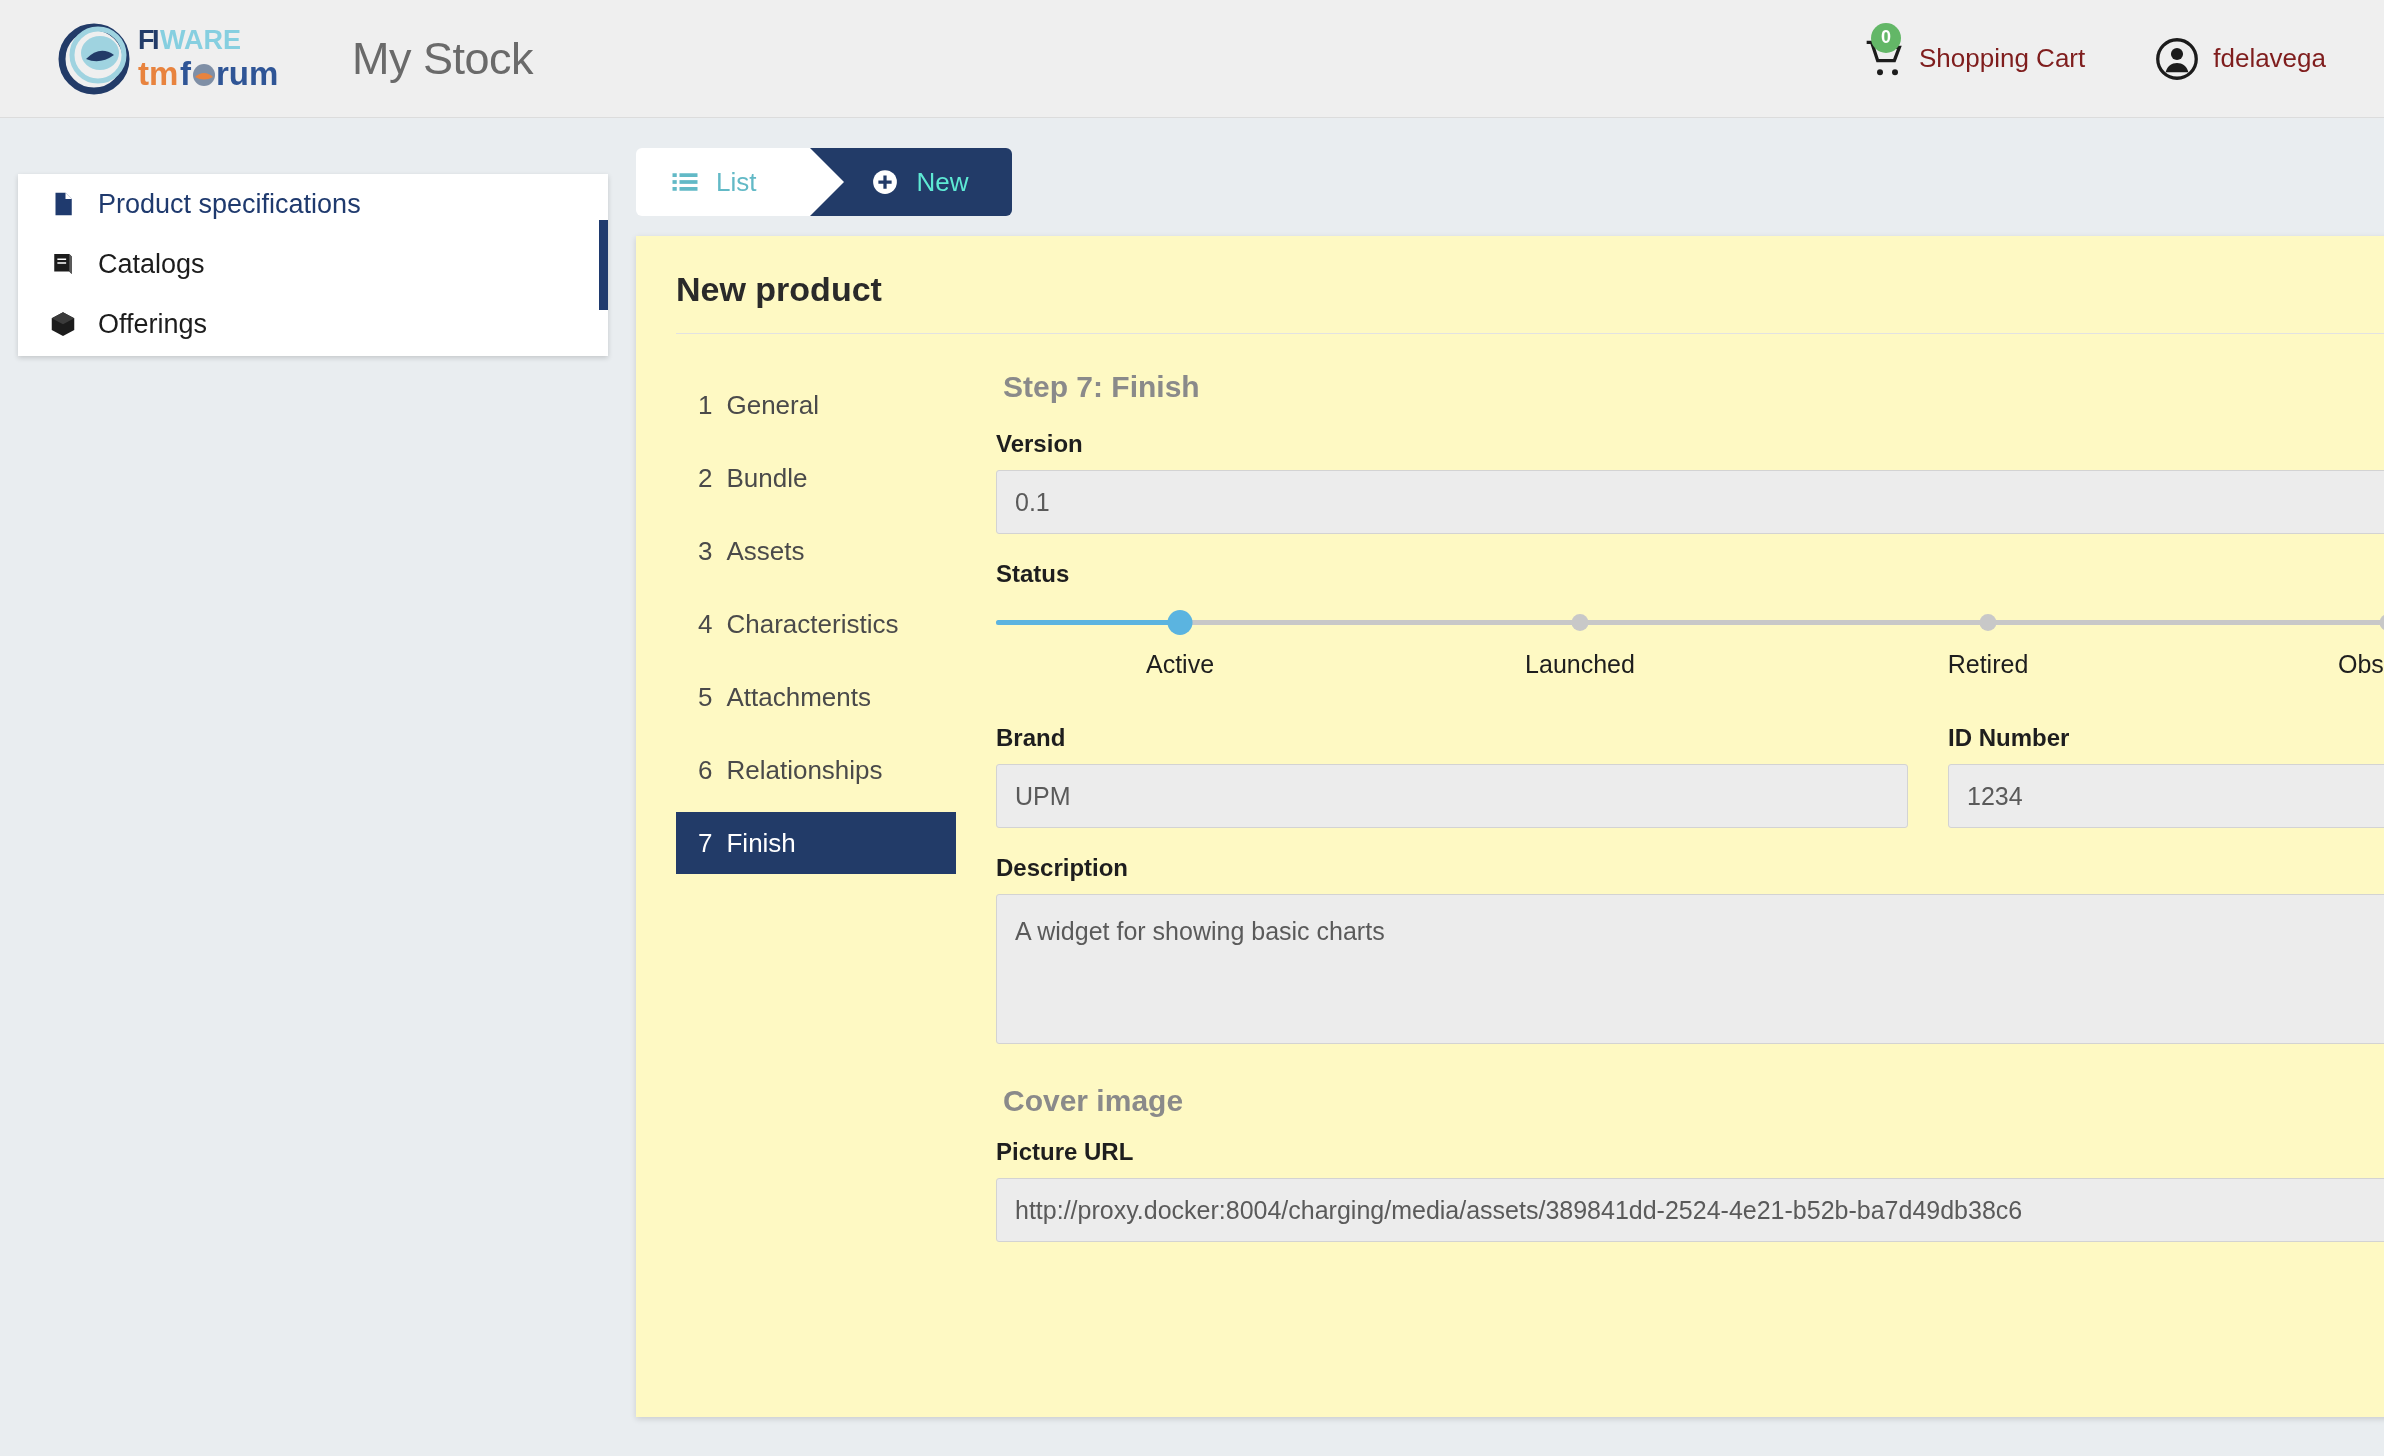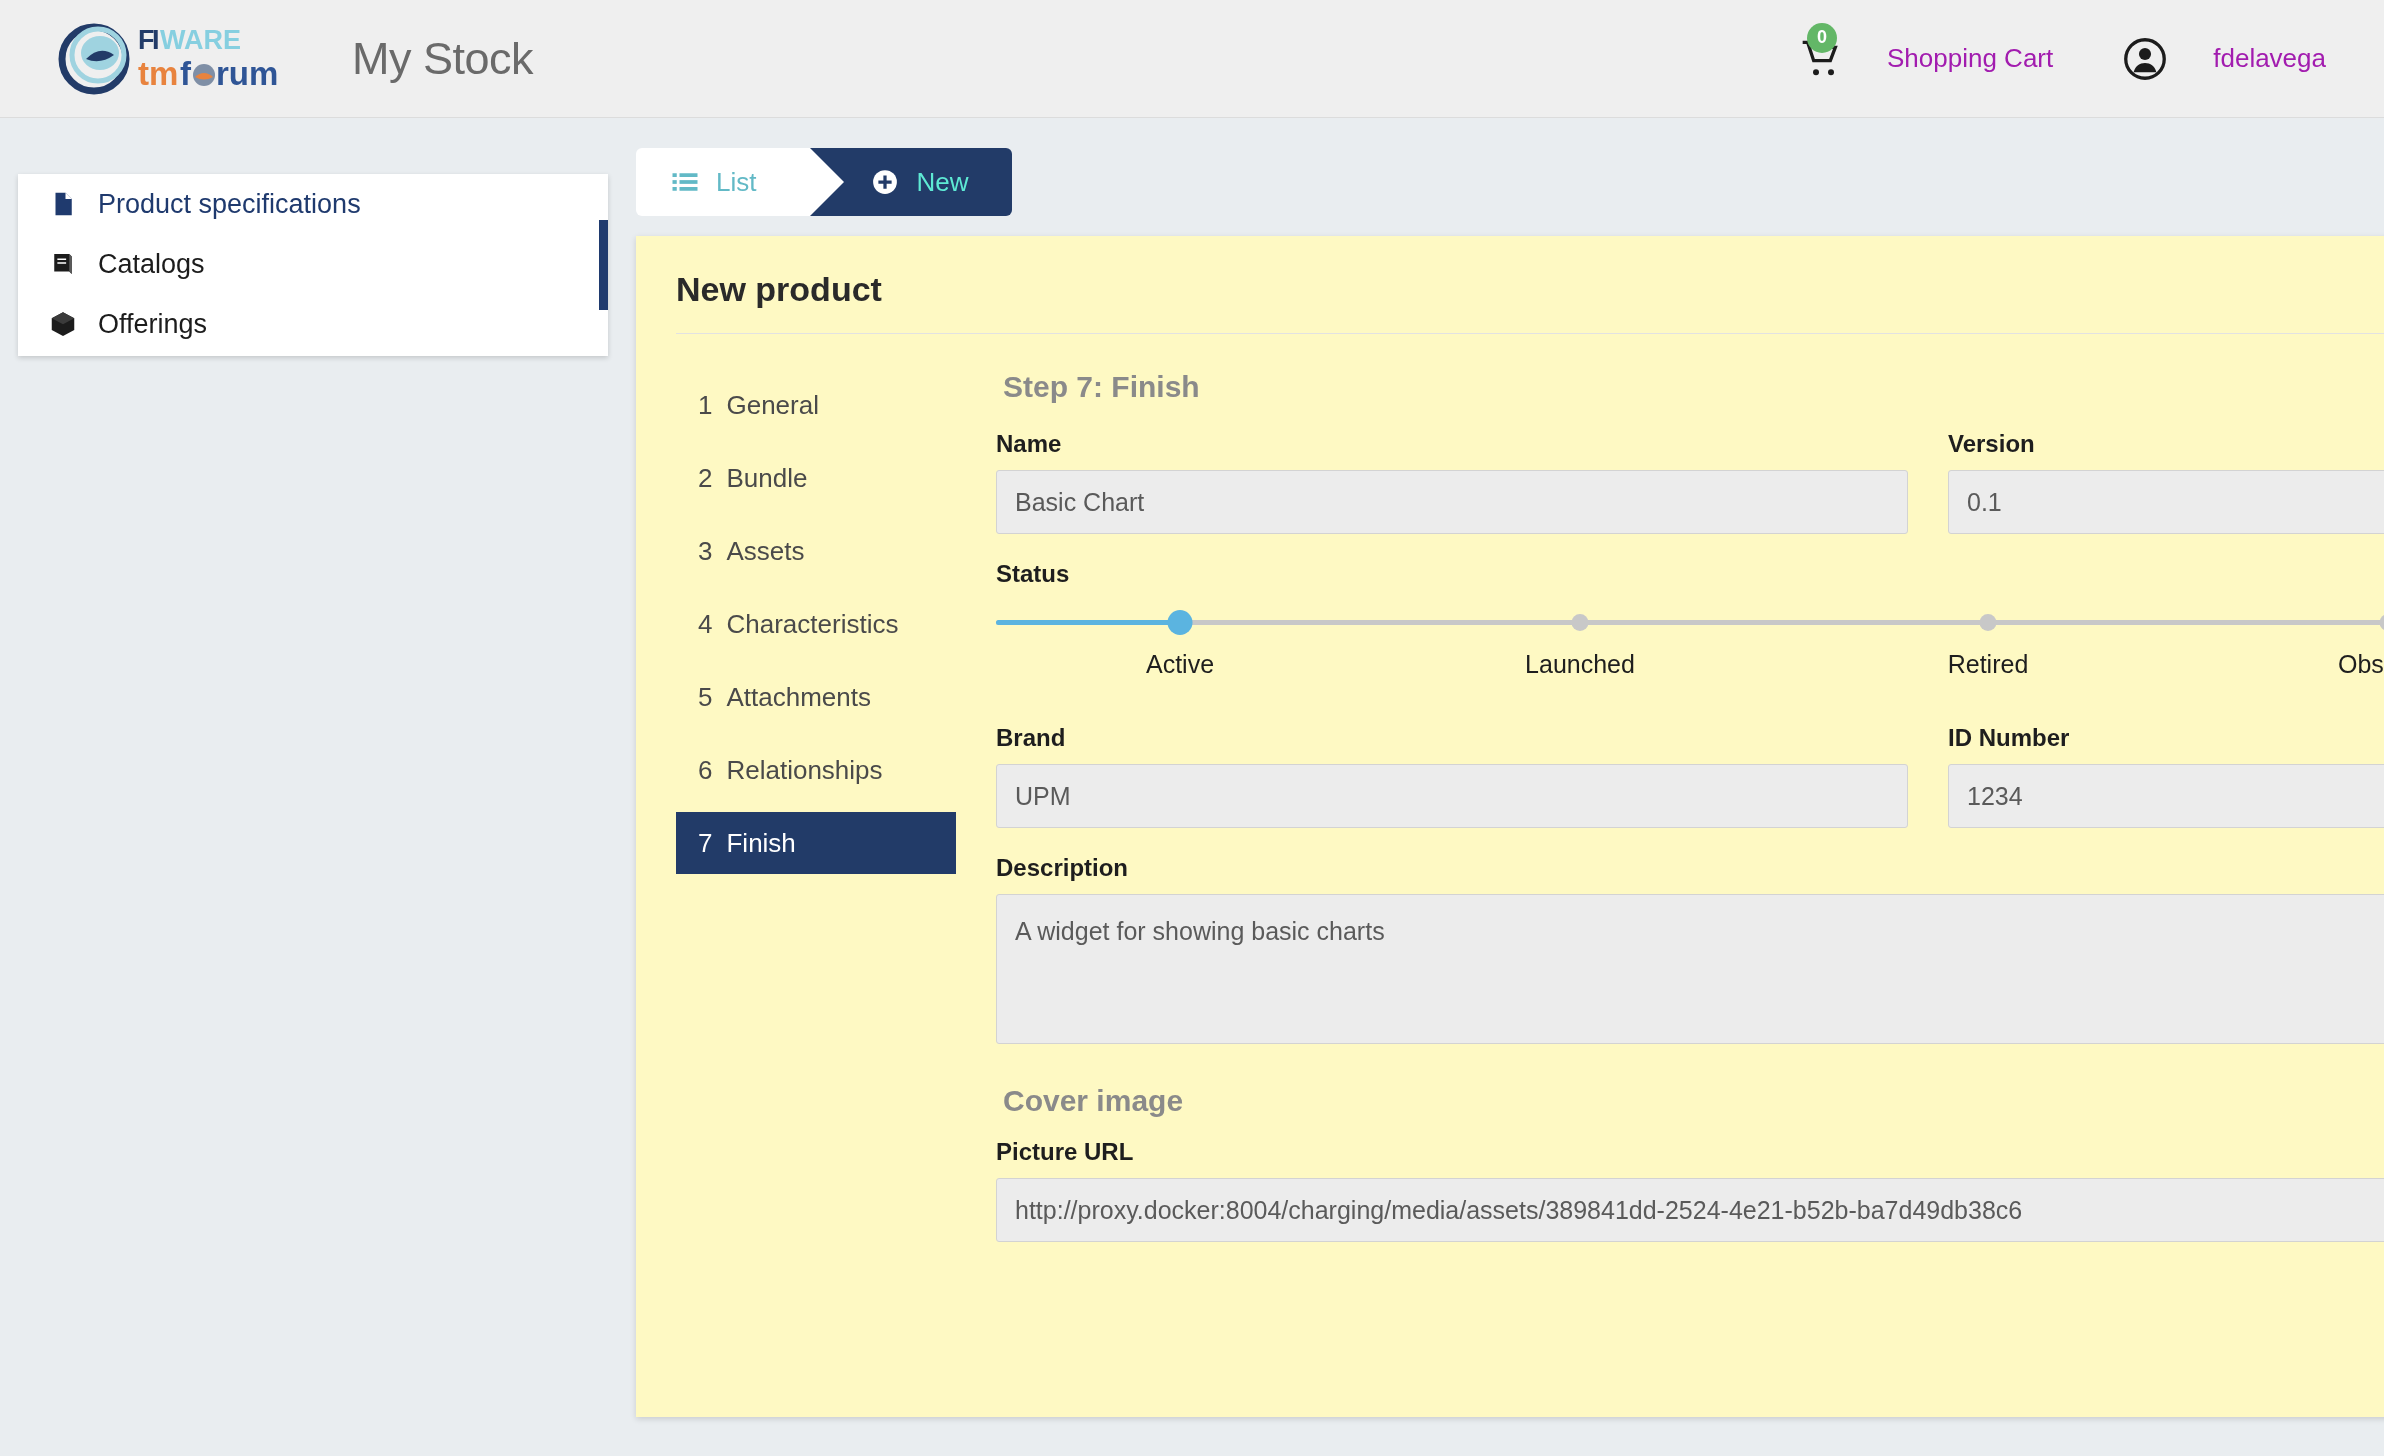--- a/index.html
+++ b/index.html
@@ -21,21 +21,21 @@
   }
   .brand { display: flex; align-items: center; padding-left: 52px; }
   .logo-wrap { display: flex; align-items: center; }
   .logo-svg { width: 278px; height: 80px; display: block; }
   .app-title {
     font-size: 45px; color: #6a6a6a; font-weight: 400;
     margin-left: 22px; letter-spacing: -0.5px; white-space: nowrap;
   }
   .header-right { display: flex; align-items: center; padding-right: 58px; gap: 70px; }
   .hr-item { display: flex; align-items: center; gap: 14px; cursor: pointer; }
-  .hr-label { font-size: 26px; color: #a21caf; white-space: nowrap; margin-left: 32px; }
+  .hr-label { font-size: 26px; color: #7f1d1d; white-space: nowrap; }
   .cart-wrap { position: relative; width: 40px; height: 40px; }
   .cart-badge {
     position: absolute; top: -16px; left: 6px;
     background: #63b767; color: #ffffff;
     border-radius: 50%; width: 30px; height: 30px;
     font-size: 18px; font-weight: 700;
     display: flex; align-items: center; justify-content: center;
   }
 
   
@@ -362,24 +362,20 @@
         <div class="step active">
           <span class="num">7</span>
           <span>Finish</span>
         </div>
       </div>
 
       <div class="form">
         <div class="section-head">Step 7: Finish</div>
 
         <div class="row2">
-          <div class="col-wide">
-            <span class="field-label">Name</span>
-            <div class="inp">Basic Chart</div>
-          </div>
           <div class="col-narrow">
             <span class="field-label">Version</span>
             <div class="inp">0.1</div>
           </div>
         </div>
 
         <div class="spacer-24"></div>
 
         <div>
           <span class="field-label">Status</span>

